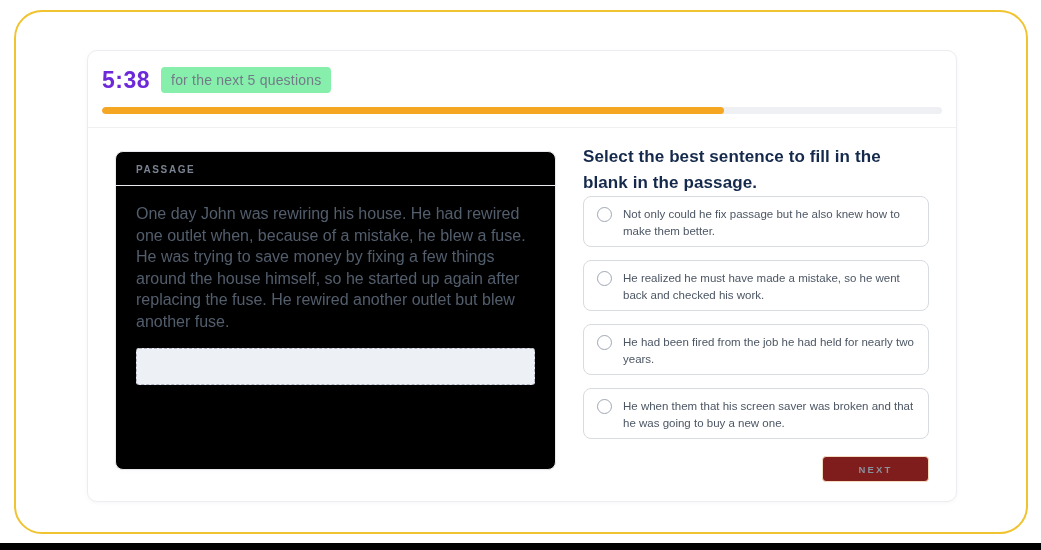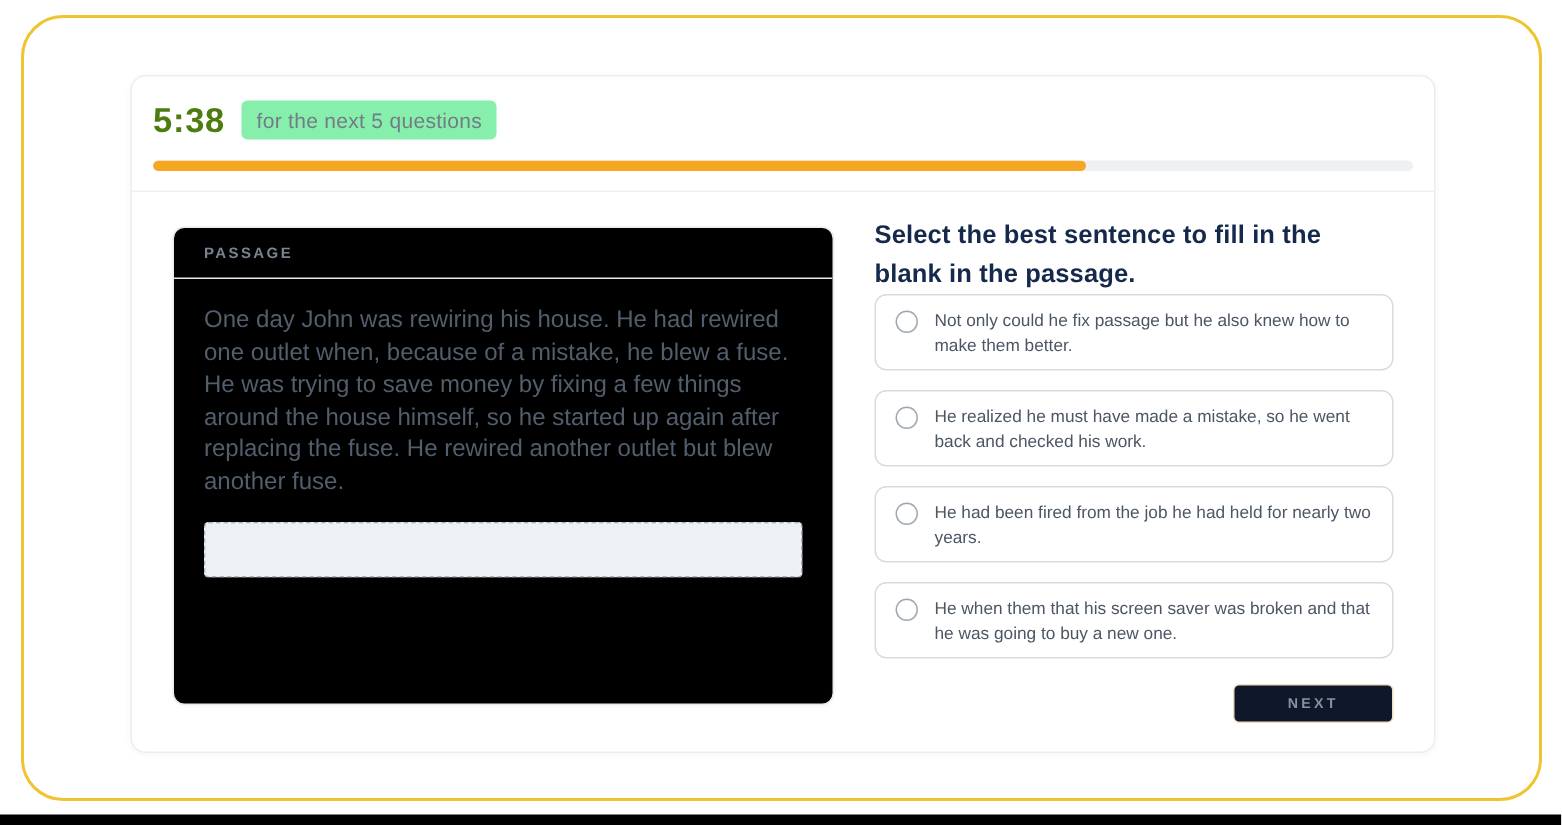--- a/index.html
+++ b/index.html
@@ -15,21 +15,21 @@
 
   .card {
     position: absolute; left: 71px; top: 38px; width: 870px; height: 452px;
     background: #ffffff; border: 1px solid #ecedf0; border-radius: 10px;
     box-shadow: 0 1px 4px rgba(0,0,0,0.04);
   }
 
   
   .card-header { height: 77px; border-bottom: 1px solid #eef0f2; padding: 11px 14px 0 14px; }
   .timer-row { display: flex; align-items: center; height: 36px; }
-  .timer-value { font-size: 23px; font-weight: bold; color: #4d7c0f; letter-spacing: 0.5px; }
+  .timer-value { font-size: 23px; font-weight: bold; color: #6d28d9; letter-spacing: 0.5px; }
   .timer-note {
     margin-left: 11px; background: #86efac; border-radius: 4px;
     padding: 5px 10px; font-size: 14px; color: #737b87; letter-spacing: 0.2px;
   }
   .progress-track {
     margin-top: 9px; height: 7px; border-radius: 4px; background: #eef0f3; overflow: hidden;
   }
   .progress-fill { height: 100%; border-radius: 4px; background: #F5A623; width: 0; }
 
   
@@ -63,21 +63,21 @@
     padding: 7px 12px 7px 13px; cursor: pointer; min-height: 45px;
   }
   .radio {
     width: 15px; height: 15px; border: 1.5px solid #a0a8b3; border-radius: 50%;
     background: #ffffff; flex-shrink: 0; margin-top: 3px;
   }
   .option-label { font-size: 11.5px; line-height: 16.5px; color: #4c5664; padding-top: 2px; }
 
   .actions { display: flex; justify-content: flex-end; margin-top: 17px; }
   .next-button {
-    width: 107px; height: 26px; background: #0f172a; border: 1px solid #f5dcc0;
+    width: 107px; height: 26px; background: #7f1d1d; border: 1px solid #f5dcc0;
     border-radius: 4px; color: #8a919d; font-size: 9.5px; font-weight: bold;
     letter-spacing: 2.2px; font-family: "Liberation Sans", sans-serif; cursor: pointer;
   }
 </style>
 </head>
 <body>
 
 <div class="page">
   <div class="frame">
     <div class="card">

